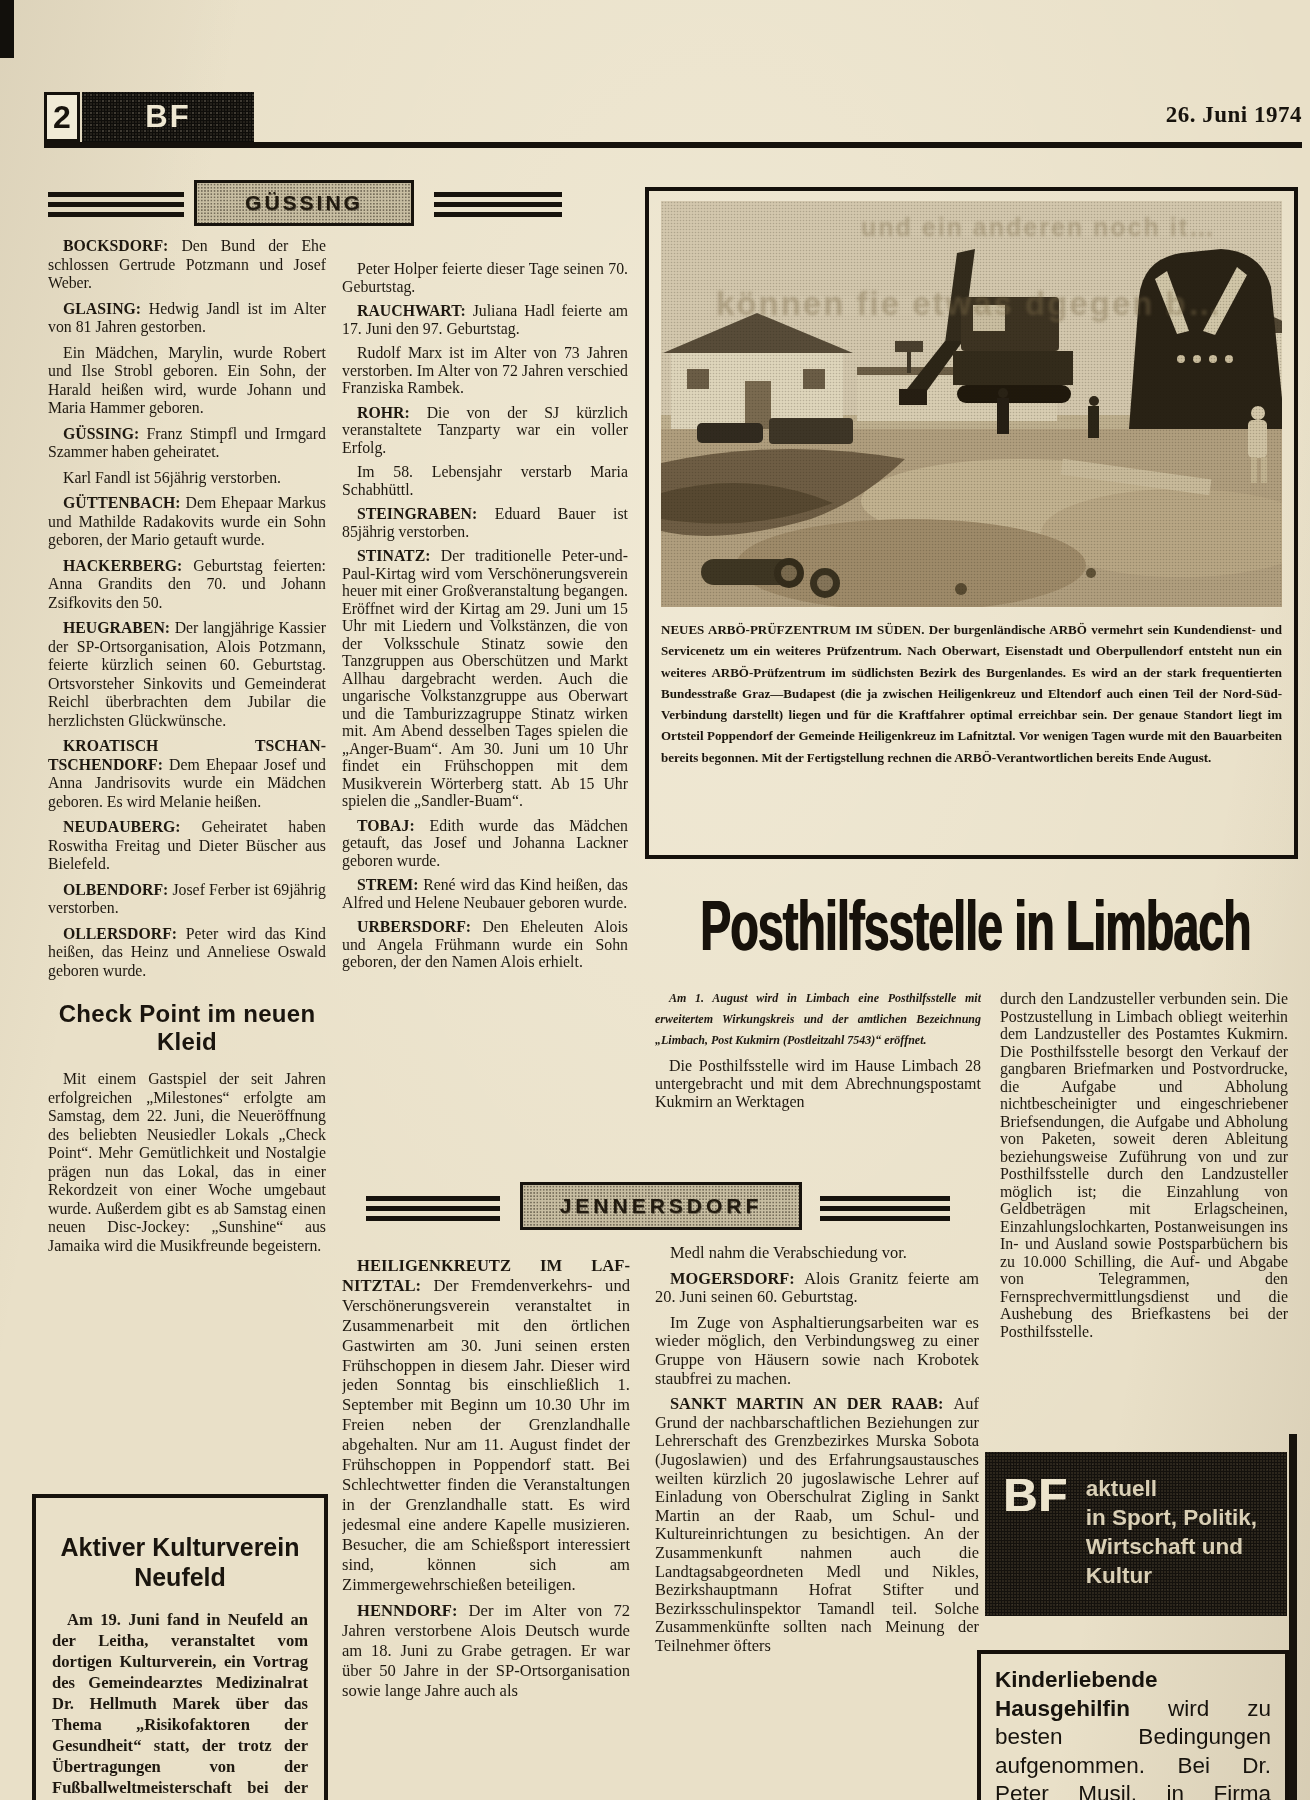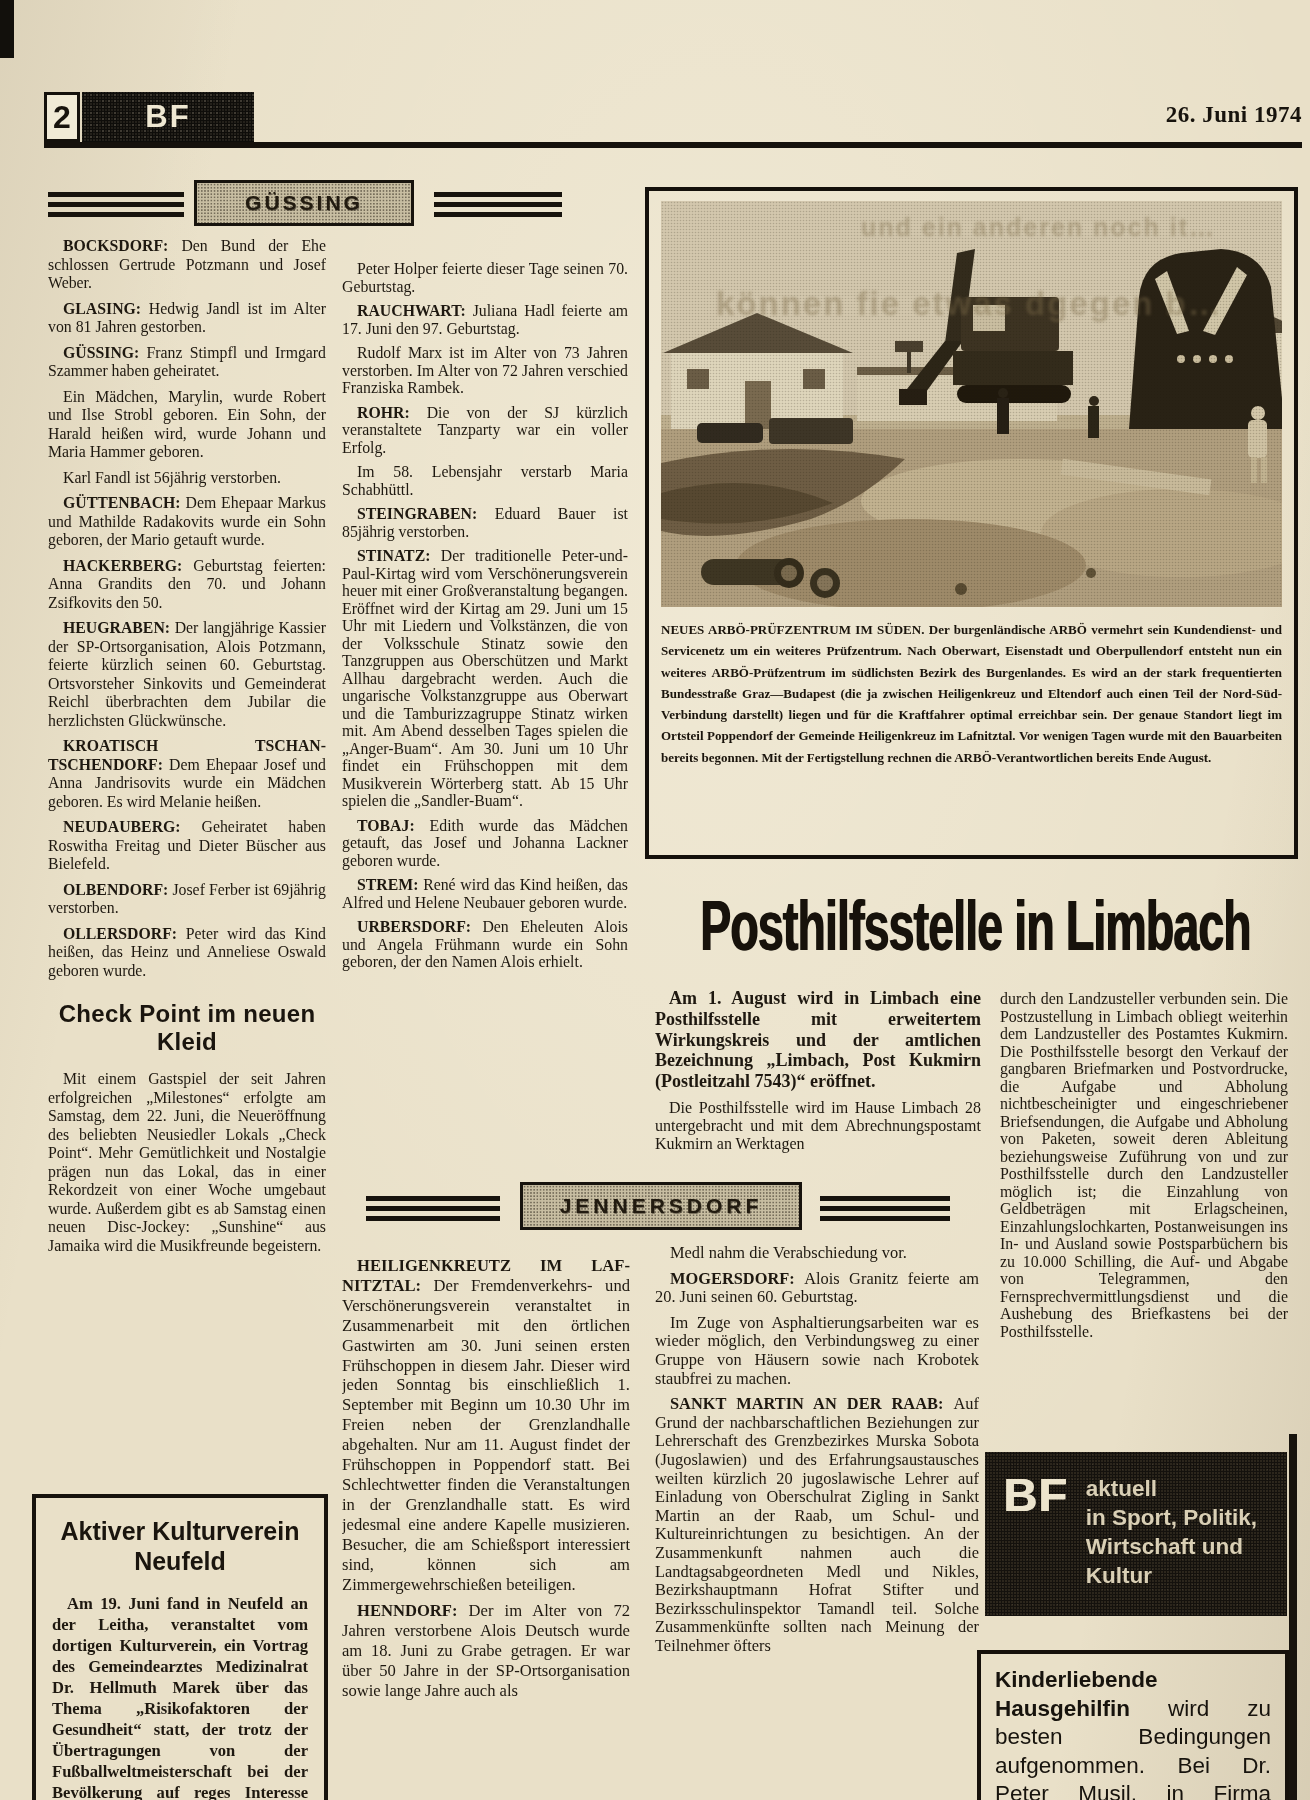--- a/index.html
+++ b/index.html
@@ -42,38 +42,38 @@
   .lead{font-weight:bold;}
   #col1{position:absolute;left:48px;top:237px;width:278px;height:1248px;overflow:hidden;
     font-size:15.8px;line-height:18.5px;}
   #col2{position:absolute;left:342px;top:260px;width:286px;height:912px;overflow:hidden;
     font-size:15.8px;line-height:17.5px;}
   #checkpoint-title{font-family:"Liberation Sans",sans-serif;font-weight:bold;font-size:24px;line-height:28px;
     text-align:center;margin:20px 0 14px;letter-spacing:.3px;color:#1a150e;}
   #kultur-box{position:absolute;left:32px;top:1494px;width:296px;height:330px;border:4px solid #17130d;
     padding:14px 16px 0 16px;}
   .kultur-title{font-family:"Liberation Sans",sans-serif;font-weight:bold;font-size:25px;line-height:30px;
-    text-align:center;margin:4px 0 12px;color:#1a150e;}
+    text-align:center;margin:20px 0 12px;color:#1a150e;}
   .kultur-body{font-weight:bold;font-size:16.6px;line-height:21px;text-align:justify;text-indent:15px;}
   
   #photo-frame{position:absolute;left:645px;top:187px;width:653px;height:672px;border:4px solid #14100b;
     padding:10px 12px;}
   #photo{position:relative;width:100%;height:406px;overflow:hidden;background:#d8cdb3;}
   #photo svg{position:absolute;inset:0;}
   .ghost{position:absolute;font-family:"Liberation Sans",sans-serif;font-weight:bold;
     color:rgba(128,110,76,.40);filter:blur(1.8px);letter-spacing:2px;white-space:nowrap;}
   #ghost1{left:200px;top:12px;font-size:25px;}
   #ghost2{left:55px;top:84px;font-size:33px;}
   #caption{font-weight:bold;font-size:13px;line-height:21.3px;text-align:justify;margin-top:12px;color:#1a140c;}
   
   #post-headline{position:absolute;left:648px;top:884px;width:654px;text-align:center;
     font-family:"Liberation Sans",sans-serif;font-weight:bold;font-size:54px;letter-spacing:-1px;color:#17120b;
     transform:scale(.86,1.32);transform-origin:50% 0;text-shadow:1.3px 0 0 #17120b;white-space:nowrap;}
   #post-cola{position:absolute;left:655px;top:988px;width:326px;height:188px;overflow:hidden;}
-  #post-cola .p1{font-weight:bold;font-size:18px;line-height:20.8px;text-align:justify;text-indent:14px;margin:0 0 7px;}
+  #post-cola .p1{font-weight:bold;font-size:12px;line-height:20.8px;text-align:justify;text-indent:14px;margin:0 0 7px;font-style:italic;}
   #post-cola .p2{font-size:16px;line-height:18px;text-align:justify;text-indent:14px;margin:0;}
   #post-colb{position:absolute;left:988px;top:978px;width:312px;height:438px;overflow:hidden;
     font-size:15.9px;line-height:17.5px;}
   #post-colb p{margin:12px;text-align:justify;}
   
   #jd-col1{position:absolute;left:342px;top:1256px;width:288px;height:548px;overflow:hidden;
     font-size:16.6px;line-height:19.9px;}
   #jd-col2{position:absolute;left:655px;top:1244px;width:324px;height:560px;overflow:hidden;
     font-size:16.4px;line-height:18.6px;}
   
@@ -120,23 +120,23 @@
       <i></i>
     </div>
 
   <div id="col1">
     <div>
 
         <p class="bp"><b class="lead">BOCKSDORF: </b><span>Den Bund der Ehe schlossen Gertrude Potzmann und Josef Weber.</span></p>
 
         <p class="bp"><b class="lead">GLASING: </b><span>Hedwig Jandl ist im Alter von 81 Jahren gestorben.</span></p>
 
+        <p class="bp"><b class="lead"></b><span>Ein Mädchen, Marylin, wurde Robert und Ilse Strobl geboren. Ein Sohn, der Harald heißen wird, wurde Johann und Maria Hammer geboren.</span></p>
+
         <p class="bp"><b class="lead">GÜSSING: </b><span>Franz Stimpfl und Irmgard Szammer haben geheiratet.</span></p>
-
-        <p class="bp"><b class="lead"></b><span>Ein Mädchen, Marylin, wurde Robert und Ilse Strobl geboren. Ein Sohn, der Harald heißen wird, wurde Johann und Maria Hammer geboren.</span></p>
 
         <p class="bp"><b class="lead"></b><span>Karl Fandl ist 56jährig verstorben.</span></p>
 
         <p class="bp"><b class="lead">GÜTTENBACH: </b><span>Dem Ehepaar Markus und Mathilde Radakovits wurde ein Sohn geboren, der Mario getauft wurde.</span></p>
 
         <p class="bp"><b class="lead">HACKERBERG: </b><span>Geburtstag feierten: Anna Grandits den 70. und Johann Zsifkovits den 50.</span></p>
 
         <p class="bp"><b class="lead">HEUGRABEN: </b><span>Der langjährige Kassier der SP-Ortsorganisation, Alois Potzmann, feierte kürzlich seinen 60. Geburtstag. Ortsvorsteher Sinkovits und Gemeinderat Reichl überbrachten dem Jubilar die herzlichsten Glückwünsche.</span></p>
 
         <p class="bp"><b class="lead">KROATISCH TSCHAN-TSCHENDORF: </b><span>Dem Ehepaar Josef und Anna Jandrisovits wurde ein Mädchen geboren. Es wird Melanie heißen.</span></p>

